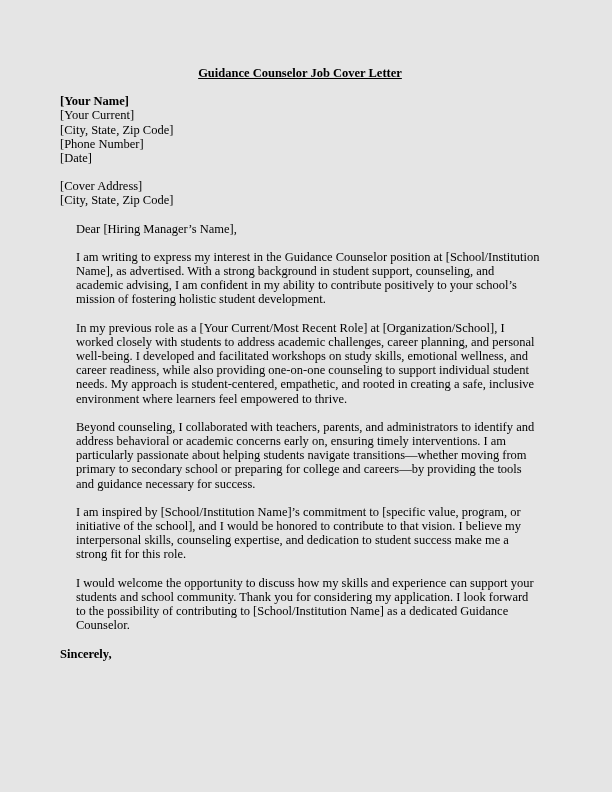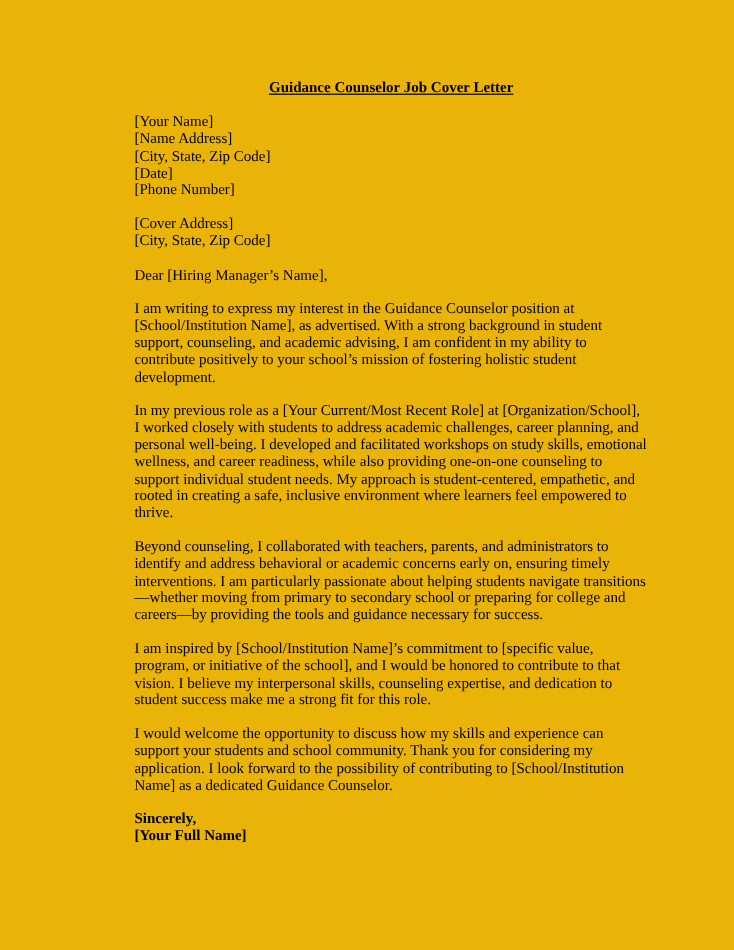--- a/index.html
+++ b/index.html
@@ -4,79 +4,78 @@
 <style>
   html, body {
     margin: 0;
     padding: 0;
     background: #ffffff;
   }
   .page {
     position: relative;
     width: 612px;
     height: 792px;
-    background: #eab308;
+    background: #e5e5e5;
     box-sizing: border-box;
-    padding: 66px 72px 0 112px;
+    padding: 66px 72px 0 60px;
     font-family: "Liberation Serif", "DejaVu Serif", serif;
     font-size: 12.5px;
     line-height: 14.2px;
     color: #000000;
   }
   .doc-title {
     text-align: center;
     font-weight: bold;
     text-decoration: underline;
     margin: 0 0 14px 0;
     font-size: 12.5px;
   }
   .block {
     margin: 0 0 14px 0;
   }
   .block .line {
     display: block;
   }
   .bold {
-    font-weight: normal;
+    font-weight: bold;
   }
   p.para {
-    margin: 0 0 14px 0;
+    margin: 0 0 14px 16px;
     text-align: left;
   }
   .closing .line {
     display: block;
     font-weight: bold;
   }
 </style>
 </head>
 <body>
 
 <div class="page">
 
   <h1 class="doc-title">Guidance Counselor Job Cover Letter</h1>
 
   <div class="block">
     <span class="line bold">[Your Name]</span>
-    <span class="line">[Name Address]</span>
+    <span class="line">[Your Current]</span>
     <span class="line">[City, State, Zip Code]</span>
+    <span class="line">[Phone Number]</span>
     <span class="line">[Date]</span>
-    <span class="line">[Phone Number]</span>
   </div>
 
   <div class="block">
     <span class="line">[Cover Address]</span>
     <span class="line">[City, State, Zip Code]</span>
   </div>
 
   <p class="para">Dear [Hiring Manager’s Name],</p>
 
   <p class="para">I am writing to express my interest in the Guidance Counselor position at [School/Institution Name], as advertised. With a strong background in student support, counseling, and academic advising, I am confident in my ability to contribute positively to your school’s mission of fostering holistic student development.</p>
   <p class="para">In my previous role as a [Your Current/Most Recent Role] at [Organization/School], I worked closely with students to address academic challenges, career planning, and personal well-being. I developed and facilitated workshops on study skills, emotional wellness, and career readiness, while also providing one-on-one counseling to support individual student needs. My approach is student-centered, empathetic, and rooted in creating a safe, inclusive environment where learners feel empowered to thrive.</p>
   <p class="para">Beyond counseling, I collaborated with teachers, parents, and administrators to identify and address behavioral or academic concerns early on, ensuring timely interventions. I am particularly passionate about helping students navigate transitions—whether moving from primary to secondary school or preparing for college and careers—by providing the tools and guidance necessary for success.</p>
   <p class="para">I am inspired by [School/Institution Name]’s commitment to [specific value, program, or initiative of the school], and I would be honored to contribute to that vision. I believe my interpersonal skills, counseling expertise, and dedication to student success make me a strong fit for this role.</p>
   <p class="para">I would welcome the opportunity to discuss how my skills and experience can support your students and school community. Thank you for considering my application. I look forward to the possibility of contributing to [School/Institution Name] as a dedicated Guidance Counselor.</p>
 
   <div class="closing">
     <span class="line">Sincerely,</span>
-    <span class="line">[Your Full Name]</span>
   </div>
 
 </div>
 
 </body></html>

